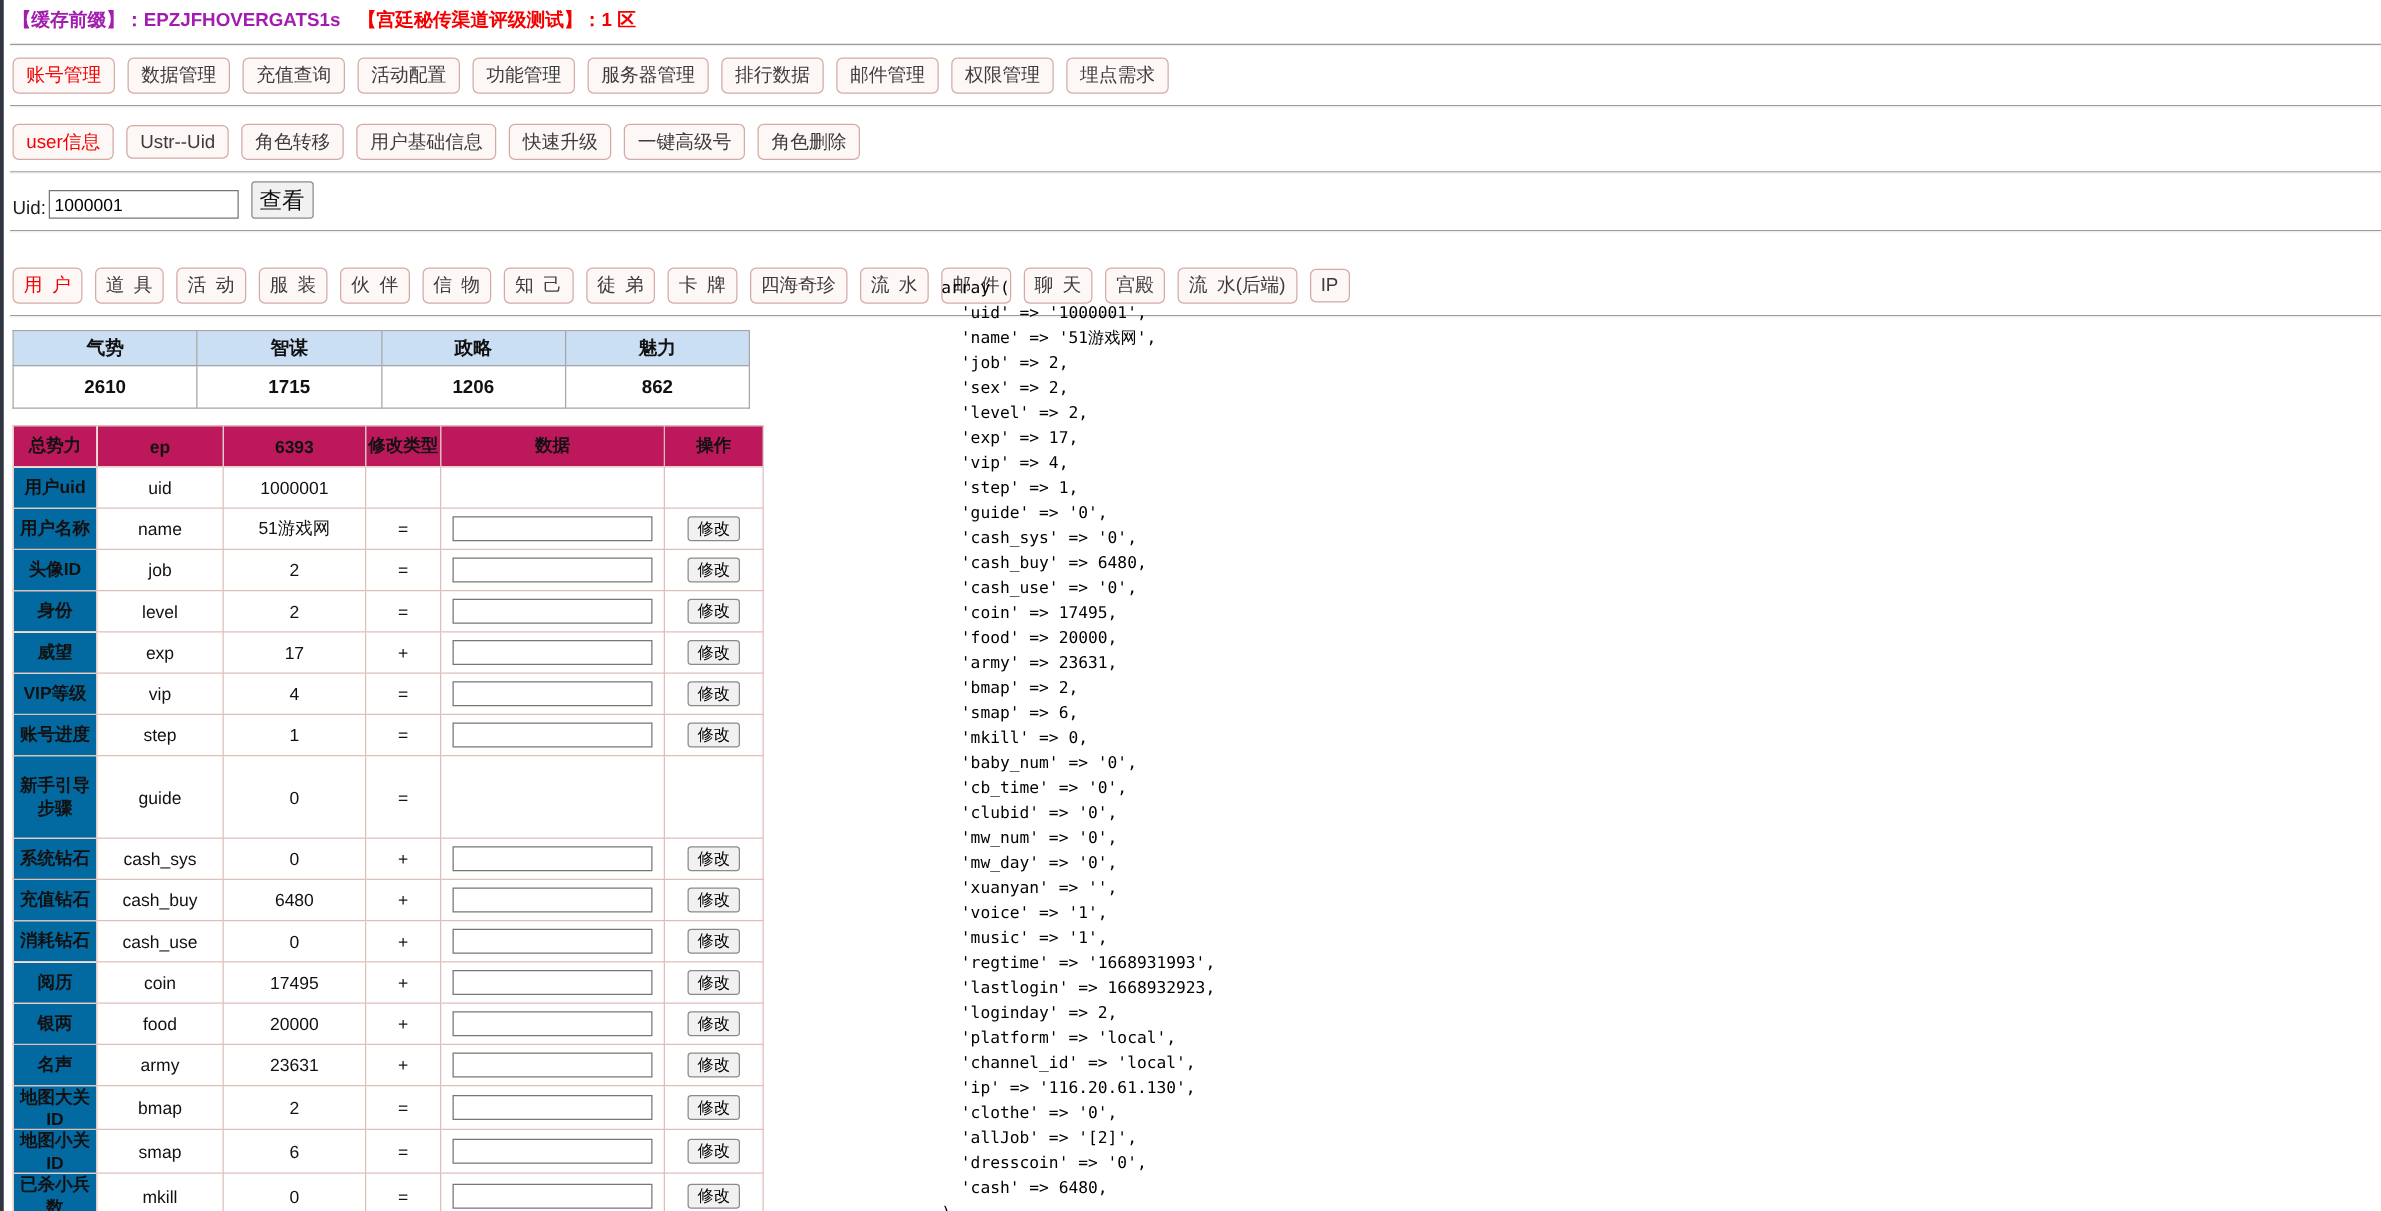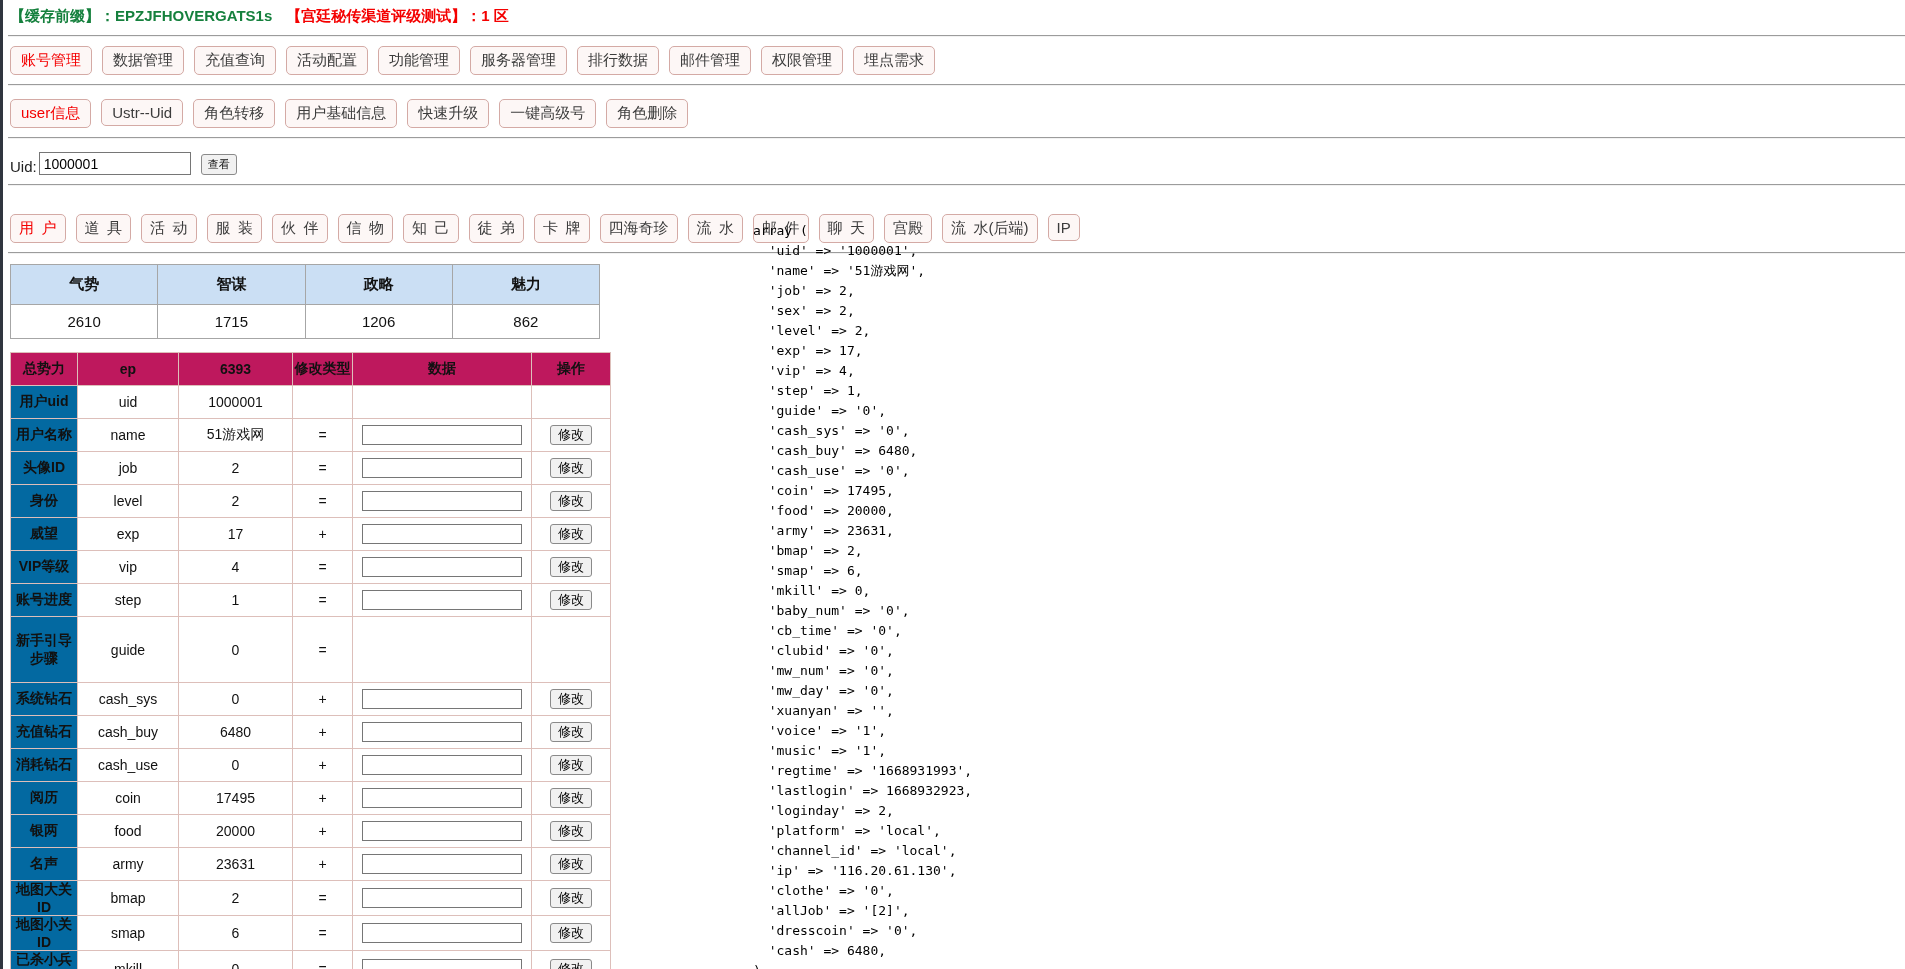--- a/index.html
+++ b/index.html
@@ -2,44 +2,44 @@
 <html><head>
 <meta charset="utf-8">
 <style>
   * { box-sizing: border-box; margin: 0; padding: 0; }
   html,body { width:1905px; height:969px; overflow:hidden; background:#fff;
     font-family:"Liberation Sans","DejaVu Sans",sans-serif; }
   .window-edge { position:absolute; left:0; top:0; width:3px; height:969px; background:#30353f; }
   .page { position:relative; padding:0 0 0 10px; }
 
   .header-line { padding-top:7px; font-size:15px; font-weight:bold; }
-  .cache-prefix { color:#15803d; }
+  .cache-prefix { color:#a21caf; }
   .server-title { color:#f40000; margin-left:14px; }
 
   hr.divider { border:none; border-top:1px solid #9c9c9c; border-bottom:1px solid #f2f2f2; margin:9px 0 0 -2px; }
 
   .toolbar { margin-top:9px; white-space:nowrap; }
   .toolbar.row2 { margin-top:13px; }
   .toolbar.tabs { margin-top:28px;text-decoration:underline; }
   .pill { display:inline-block; margin-right:10px; padding:4px 10px; background:#fdf7f6;
     border:1px solid #d4aaa5; border-radius:5px; font-size:15px; color:#3c3c3c; cursor:pointer;
     font-family:inherit; }
   .pill.active { color:#f40000; }
   .toolbar.tabs .pill { padding:4px 8px; }
 
   .uid-row { margin-top:11px; height:25px; display:flex; align-items:flex-end; }
   .uid-row label { font-size:15px; color:#222; }
   .uid-input { width:152px; height:23px; border:1px solid #767676; font-size:14px; padding:0 4px; margin-left:2px; }
-  .native-btn { background:#f1f1f1; border:1px solid #8a8a8a; border-radius:3px; font-size:11px;
+  .native-btn { background:#f1f1f1; border:1px solid #8a8a8a; border-radius:3px; font-size:18px;
     padding:2px 6px; margin-left:10px; color:#111; cursor:pointer; font-family:inherit; }
 
   table { border-collapse:collapse; }
   table.stats { margin-top:10px; width:590px; table-layout:fixed; }
-  table.stats th { background:#cbdff4; border:1px solid #a6a6a6; height:40px; font-size:15px; color:#111; }
-  table.stats td { border:1px solid #a6a6a6; height:34px; text-align:center; font-size:15px; color:#111; }
+  table.stats th { background:#cbdff4; border:1px solid #a6a6a6; height:28px; font-size:15px; color:#111; }
+  table.stats td { border:1px solid #a6a6a6; height:34px; text-align:center; font-size:15px; color:#111;font-weight:bold; }
 
   table.attrs { margin-top:13px; table-layout:fixed; }
   table.attrs th, table.attrs td { border:1px solid #ddbfba; font-size:14px; text-align:center;
     height:33px; overflow:hidden; color:#111; }
   table.attrs thead th { background:#be185d; }
   td.rowlabel { background:#0369a1; font-weight:bold; padding:0 2px; }
   tr.tall td { height:66px; }
   .cell-input { width:160px; height:20px; border:1px solid #767676; }
   .modify-btn { background:#f1f1f1; border:1px solid #8a8a8a; border-radius:3px; font-size:13px;
     padding:0 7px; cursor:pointer; font-family:inherit; }

